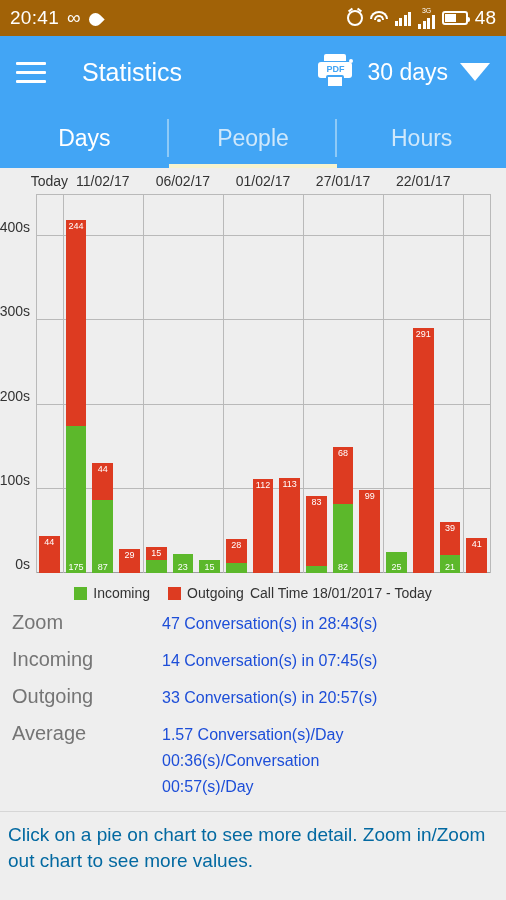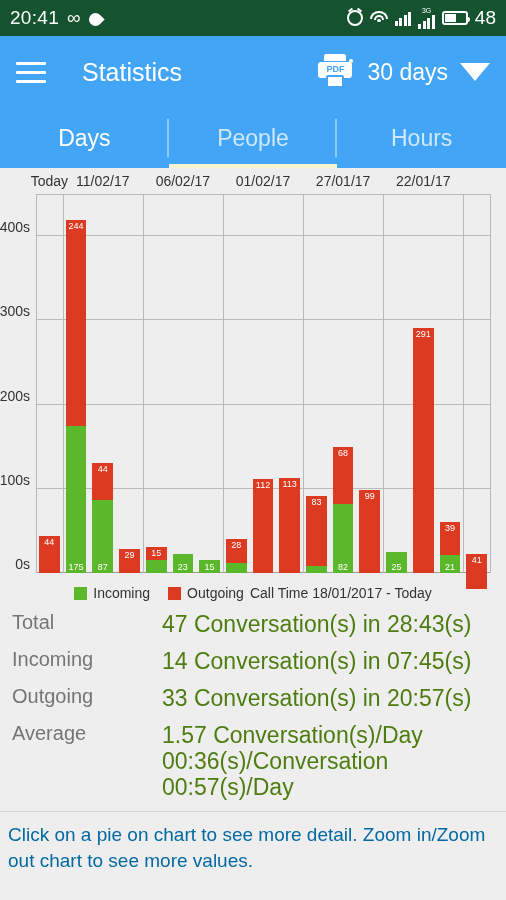--- a/index.html
+++ b/index.html
@@ -5,21 +5,21 @@
   * { box-sizing: border-box; margin: 0; padding: 0; }
   html, body {
     width: 506px; height: 900px;
     font-family: "Liberation Sans", sans-serif;
     background: #eeeeee;
     overflow: hidden;
   }
 
   
   .statusbar {
-    height: 36px; background: #14532d;
+    height: 36px; background: #a16207;
     display: flex; align-items: center; justify-content: space-between;
     padding: 0 10px; color: #ffffff;
   }
   .sb-left { display: flex; align-items: center; gap: 8px; }
   .sb-time { font-size: 19px; letter-spacing: .3px; }
   .sb-inf { font-size: 19px; }
   .sb-drop { width: 13px; height: 15px; position: relative; }
   .sb-drop::before {
     content: ""; position: absolute; left: 0; top: 2px;
     width: 13px; height: 13px; background: #fff;
@@ -133,21 +133,21 @@
   }
   .legend .sw { width: 13px; height: 13px; display: inline-block; }
   .legend .sw.inc { background: #5cb82b; }
   .legend .sw.out { background: #dd3b21; }
   .legend .gap { width: 6px; }
 
   
   .summary { padding: 8px 12px 0 12px; }
   .srow { display: flex; align-items: flex-start; margin-bottom: 11px; }
   .slabel { width: 150px; font-size: 20px; color: #757575; }
-  .svalue { font-size: 23px; color: #4d7c0f; line-height: 26px; white-space: pre-line; }
+  .svalue { font-size: 16px; color: #1d4ed8; line-height: 26px; white-space: pre-line; }
 
   .divider { height: 1px; background: #d6d6d6; margin: 4px 0 0 0; }
   .footnote {
     padding: 10px 8px 0 8px; font-size: 19px; color: #0369a1; line-height: 26px;
   }
 </style>
 </head>
 <body>
 
 <div class="statusbar">
@@ -341,38 +341,38 @@
       </div>
       <div class="bar-group" style="left: calc(88.2353% + 3px); width: calc(5.88235% - 6px); height: 13.3333%;">
         <div class="seg inc" style="bottom: 0px; height: 35%;">
           <div class="seg-label" style="top: auto; bottom: 1px;">21</div>
         </div>
         <div class="seg out" style="top: 0px; height: 65%;">
           <div class="seg-label">39</div>
         </div>
       </div>
       <div class="bar-group" style="left: calc(94.1176% + 3px); width: calc(5.88235% - 6px); height: 9.11111%;">
-        <div class="seg out" style="top: 16px; height: 100%;">
+        <div class="seg out" style="top: 0px; height: 100%;">
           <div class="seg-label">41</div>
         </div>
       </div>
     </div>
   <div class="legend">
     <span class="sw inc"></span>
     <span>Incoming</span>
     <span class="gap"></span>
     <span class="sw out"></span>
     <span>Outgoing</span>
     <span>Call Time 18/01/2017 - Today</span>
   </div>
 </div>
 
 <div class="summary" id="summary">
     <div class="srow">
-      <div class="slabel">Total</div>
+      <div class="slabel">Zoom</div>
       <div class="svalue">47 Conversation(s) in 28:43(s)</div>
     </div>
     <div class="srow">
       <div class="slabel">Incoming</div>
       <div class="svalue">14 Conversation(s) in 07:45(s)</div>
     </div>
     <div class="srow">
       <div class="slabel">Outgoing</div>
       <div class="svalue">33 Conversation(s) in 20:57(s)</div>
     </div>

